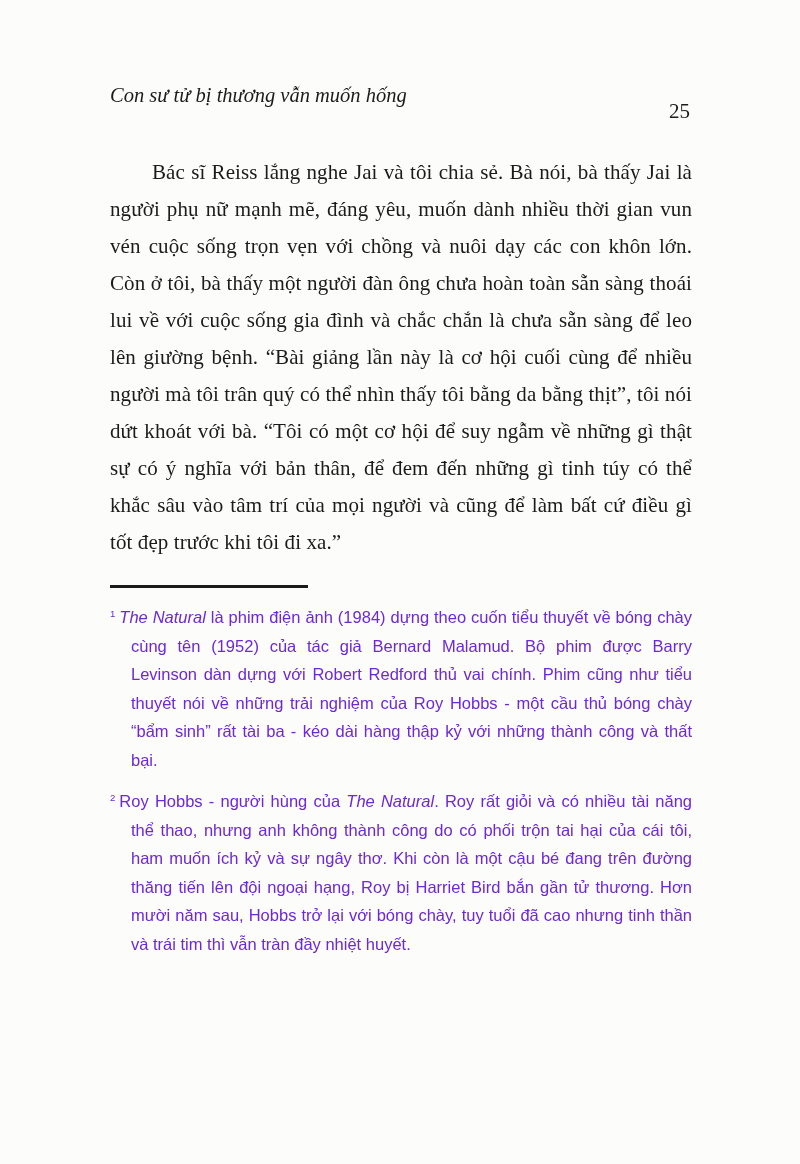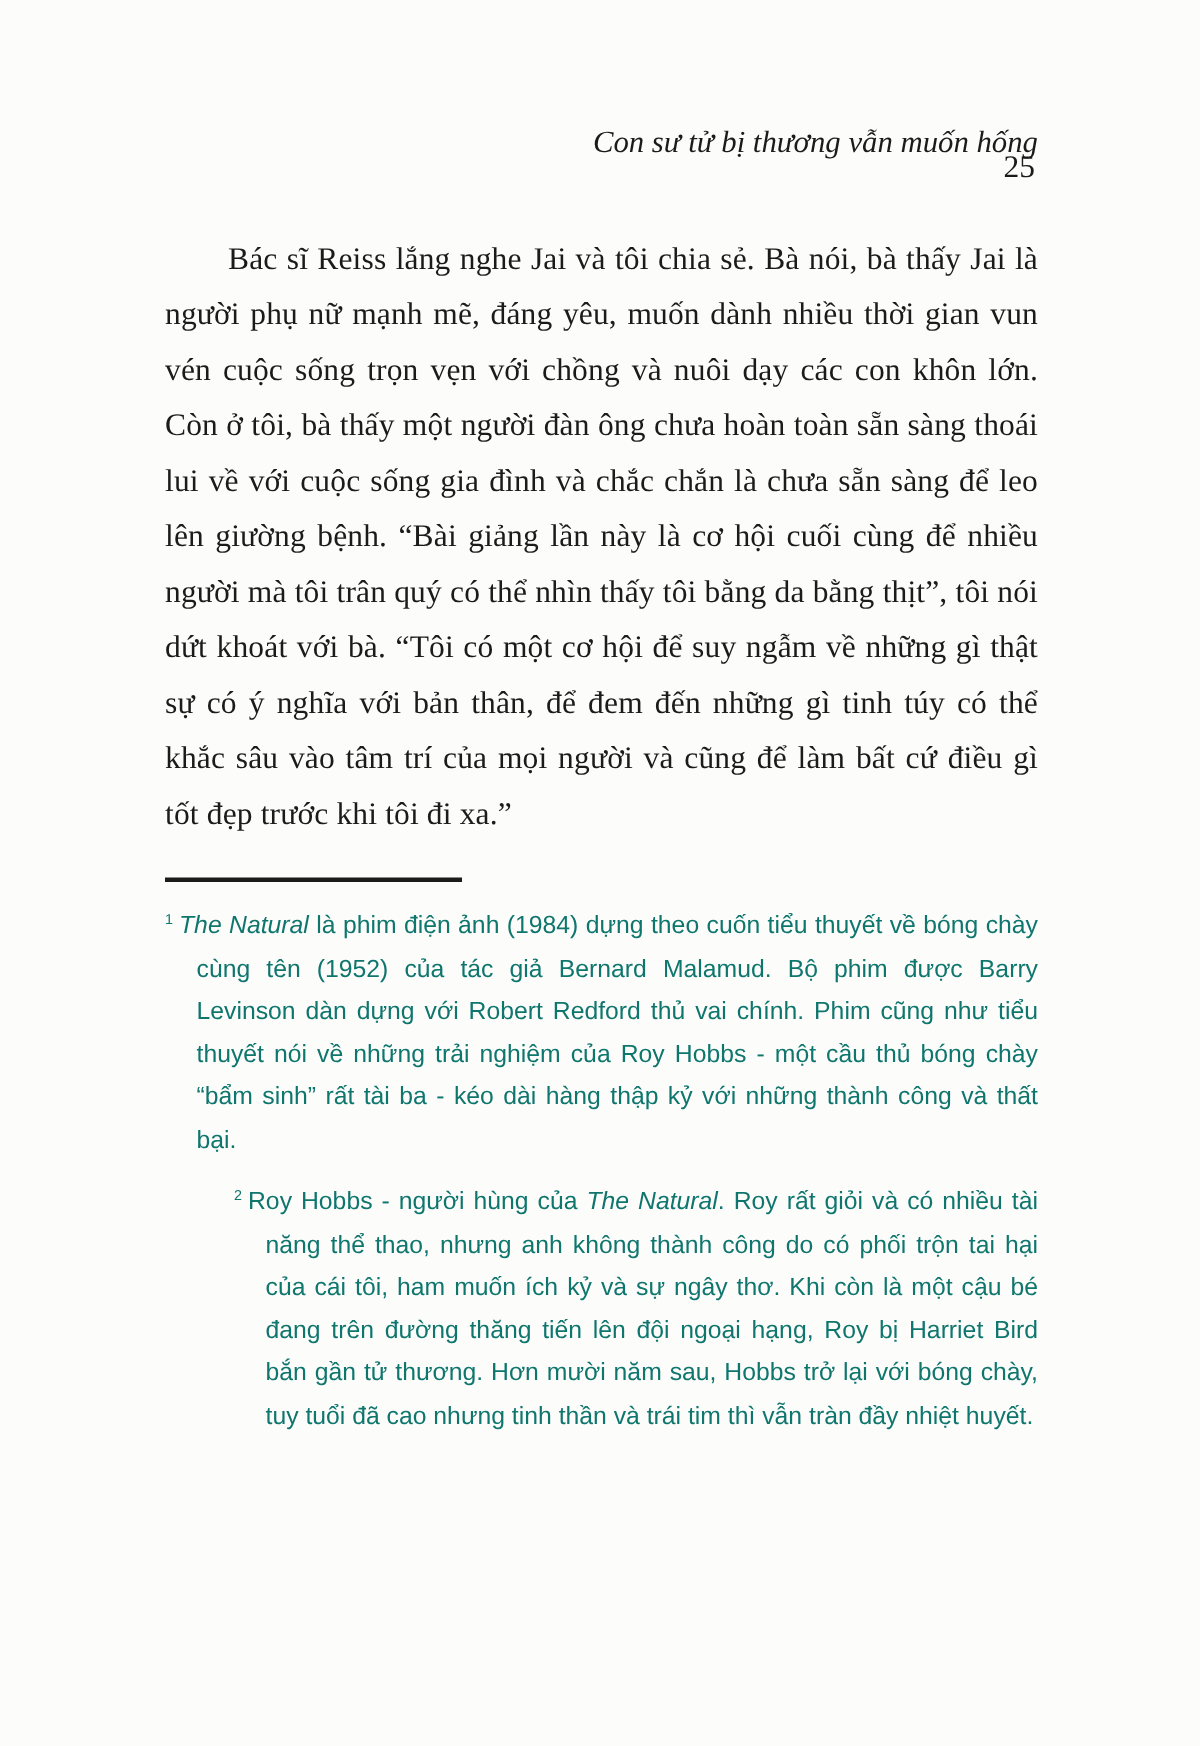--- a/index.html
+++ b/index.html
@@ -13,21 +13,21 @@
     overflow: hidden;
   }
   .page {
     width: 800px;
     height: 1164px;
     padding: 82px 108px 30px 110px;
     position: relative;
   }
   .page-header {
     position: relative;
-    text-align: right;
+    text-align: left;
     font-style: italic;
     font-size: 20.5px;
     line-height: 26px;
     margin-bottom: 46px;
   }
   .page-number {
     position: absolute;
     right: 2px;
     top: 16px;
     font-style: normal;
@@ -52,27 +52,27 @@
     height: 3px;
     background: #1b1b1b;
     margin-top: 24px;
     margin-bottom: 15px;
   }
   .footnotes {
     font-family: "Liberation Sans", sans-serif;
     font-size: 16.5px;
     line-height: 28.5px;
     text-align: justify;
-    color: #0f766e;
+    color: #6d28d9;
   }
   .footnote {
     padding-left: 21px;
     text-indent: -21px;
   }
-  .footnote + .footnote { margin-top: 13px; margin-left: 46px; }
+  .footnote + .footnote { margin-top: 13px; }
   .fn-marker { margin-right: 4px; }
 </style>
 </head>
 <body>
 
 <div class="page">
 
   <header class="page-header">
     <span class="header-title">Con sư tử bị thương vẫn muốn hống</span>
     <span class="page-number">25</span>

